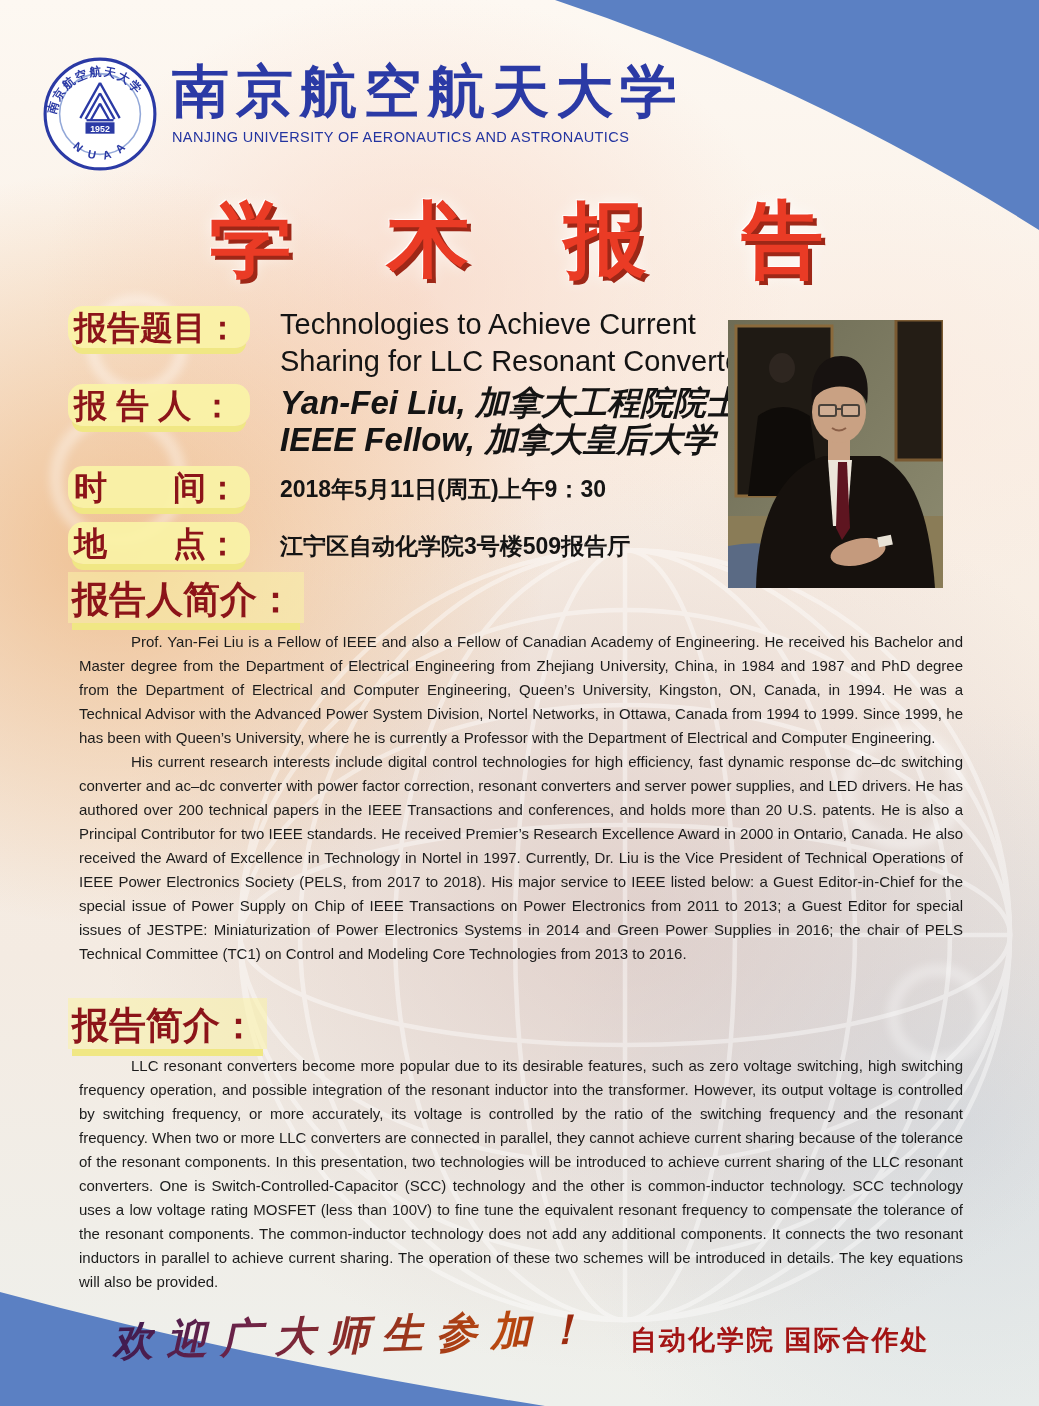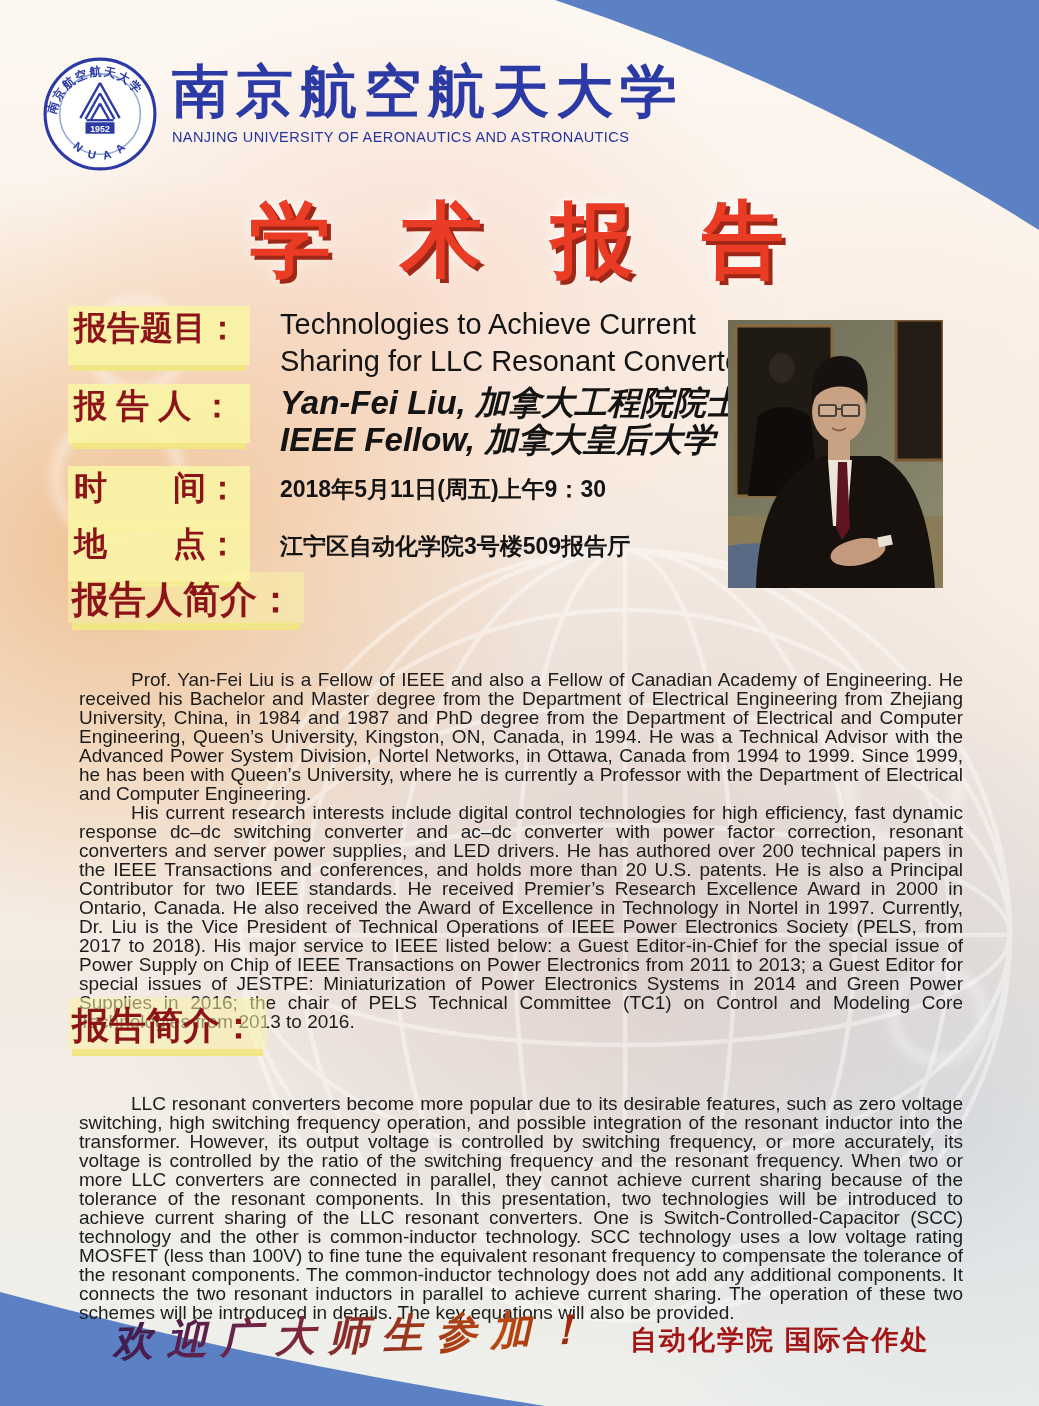--- a/index.html
+++ b/index.html
@@ -20,38 +20,38 @@
   .header{position:absolute;left:42px;top:56px;display:flex;align-items:flex-start;}
   .logo{width:116px;height:116px;flex:none;}
   .namewrap{margin-left:14px;padding-top:4px;}
   .uni-cn{font-family:"DejaVu Serif", serif;font-weight:bold;font-size:57px;line-height:62px;
           color:#2b3aa5;letter-spacing:7px;white-space:nowrap;}
   .uni-en{font-size:14.5px;font-weight:normal;color:#2334a0;letter-spacing:0.4px;margin-top:7px;white-space:nowrap;}
 
   
   .big-title{position:absolute;left:0;top:186px;width:100%;text-align:center;
     font-size:82px;font-weight:bold;color:#ea3b25;word-spacing:34px;letter-spacing:6px;
-    text-shadow:4px 4px 0 #9e2717, -1px -1px 0 rgba(255,255,255,0.85), 0 0 16px rgba(255,255,255,0.9);}
+    text-shadow:4px 4px 0 #9e2717, -1px -1px 0 rgba(255,255,255,0.85), 0 0 16px rgba(255,255,255,0.9);font-family:Liberation Mono, monospace;}
 
   
   .row{position:absolute;left:68px;display:flex;align-items:flex-start;}
   .lbl{display:inline-block;font-weight:bold;color:#8c1419;white-space:nowrap;
-       background:rgba(250,243,166,0.92);padding:2px 8px 17px 6px;
-       box-shadow:0 10px 0 -4px #f0e784;}
+       background:rgba(250,243,166,0.92);padding:2px 8px 0 6px;
+       box-shadow:0 10px 0 -4px #f0e784;border-radius:15px;}
   .lbl-sm{font-size:33px;line-height:40px;width:168px;}
   .val{margin-left:30px;color:#141414;}
   .val-en{font-size:29px;line-height:37px;font-weight:normal;}
   .val-mix{font-size:33px;line-height:37px;font-weight:600;font-style:italic;}
   .val-b{font-size:23px;line-height:36px;font-weight:bold;}
   .sec-lbl{position:absolute;left:68px;font-size:37px;line-height:44px;font-weight:bold;color:#8c1419;
        background:rgba(250,243,166,0.55);padding:6px 10px 1px 4px;box-shadow:0 11px 0 -4px #f0e784;}
 
   
   .bodytext{position:absolute;left:79px;width:884px;color:#1c1c1c;
-     font-size:19px;line-height:19px;text-align:justify;margin-top:40px;}
+     font-size:15px;line-height:24px;text-align:justify;}
   .bodytext p{margin:0;text-indent:52px;}
 
   
   .photo{position:absolute;left:728px;top:320px;width:215px;height:268px;}
 
   
   .welcome{position:absolute;left:112px;top:1308px;font-family:"DejaVu Serif", serif;
      font-style:italic;font-weight:bold;font-size:41px;letter-spacing:13px;transform:rotate(-1.5deg);
      color:#7a2430;
      background:linear-gradient(100deg,#3c1b52 0%,#6e2347 28%,#93301f 55%,#b9490f 80%,#8c1a10 100%);

